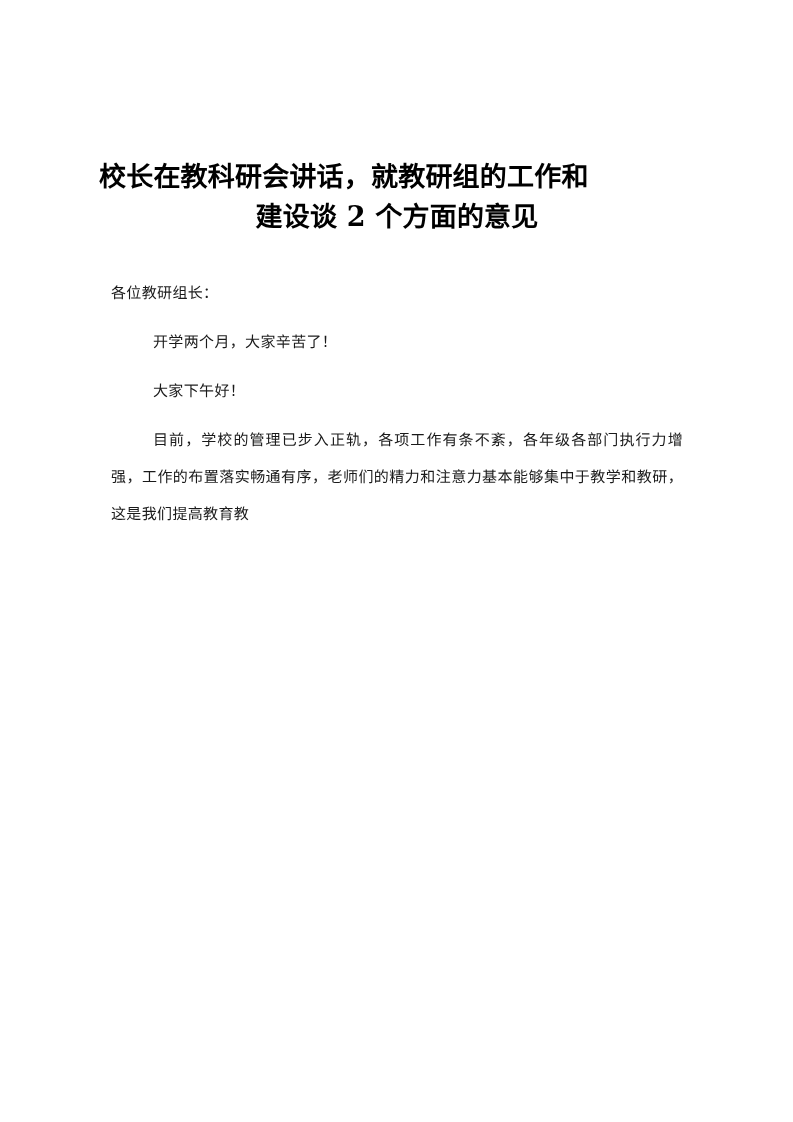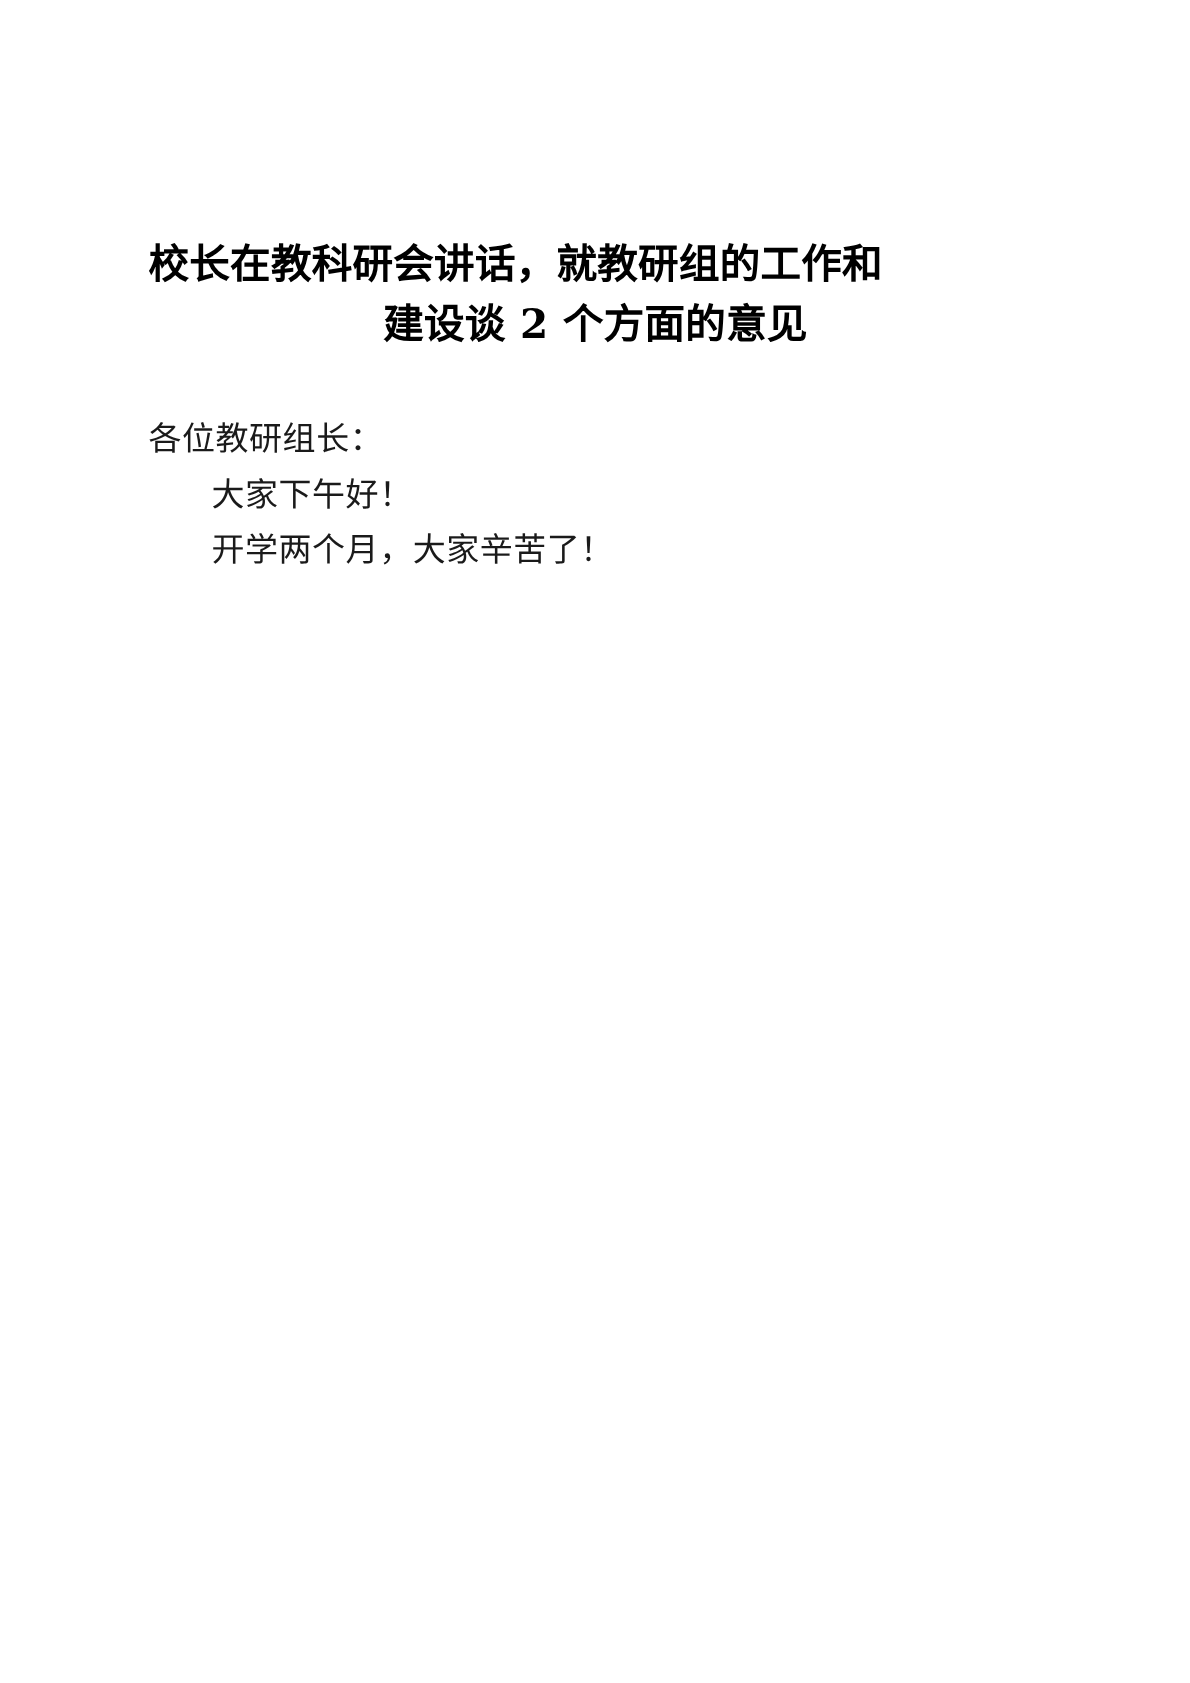--- a/index.html
+++ b/index.html
@@ -57,24 +57,24 @@
   }
   .title-line.line-2 {
   }
 
   
   .body-block {
     margin-top: 38px;
   }
 
   p.para {
-    margin: 0;
+    margin: 12px;
     padding: 0;
     font-family: "DejaVu Serif", "Liberation Serif", serif;
-    font-size: 22px;
+    font-size: 15px;
     line-height: 37px;
     text-align: justify;
     text-justify: inter-ideograph;
     letter-spacing: 0.35px;
     color: #1a1a1a;
   }
 
   p.para.salutation {
     text-indent: 0;
   }
@@ -93,18 +93,19 @@
 <div class="page">
   <div class="content">
 
     <h1 class="doc-title">
       <span class="title-line line-1">校长在教科研会讲话，就教研组的工作和</span>
       <span class="title-line line-2">建设谈 2 个方面的意见</span>
     </h1>
 
     <div class="body-block">
       <p class="para salutation">各位教研组长：</p>
+      <p class="para indent">开学两个月，大家辛苦了！</p>
       <p class="para indent">大家下午好！</p>
-      <p class="para indent">开学两个月，大家辛苦了！</p>
+      <p class="para indent last">目前，学校的管理已步入正轨，各项工作有条不紊，各年级各部门执行力增强，工作的布置落实畅通有序，老师们的精力和注意力基本能够集中于教学和教研，这是我们提高教育教</p>
     </div>
 
   </div>
 </div>
 
 </body></html>

